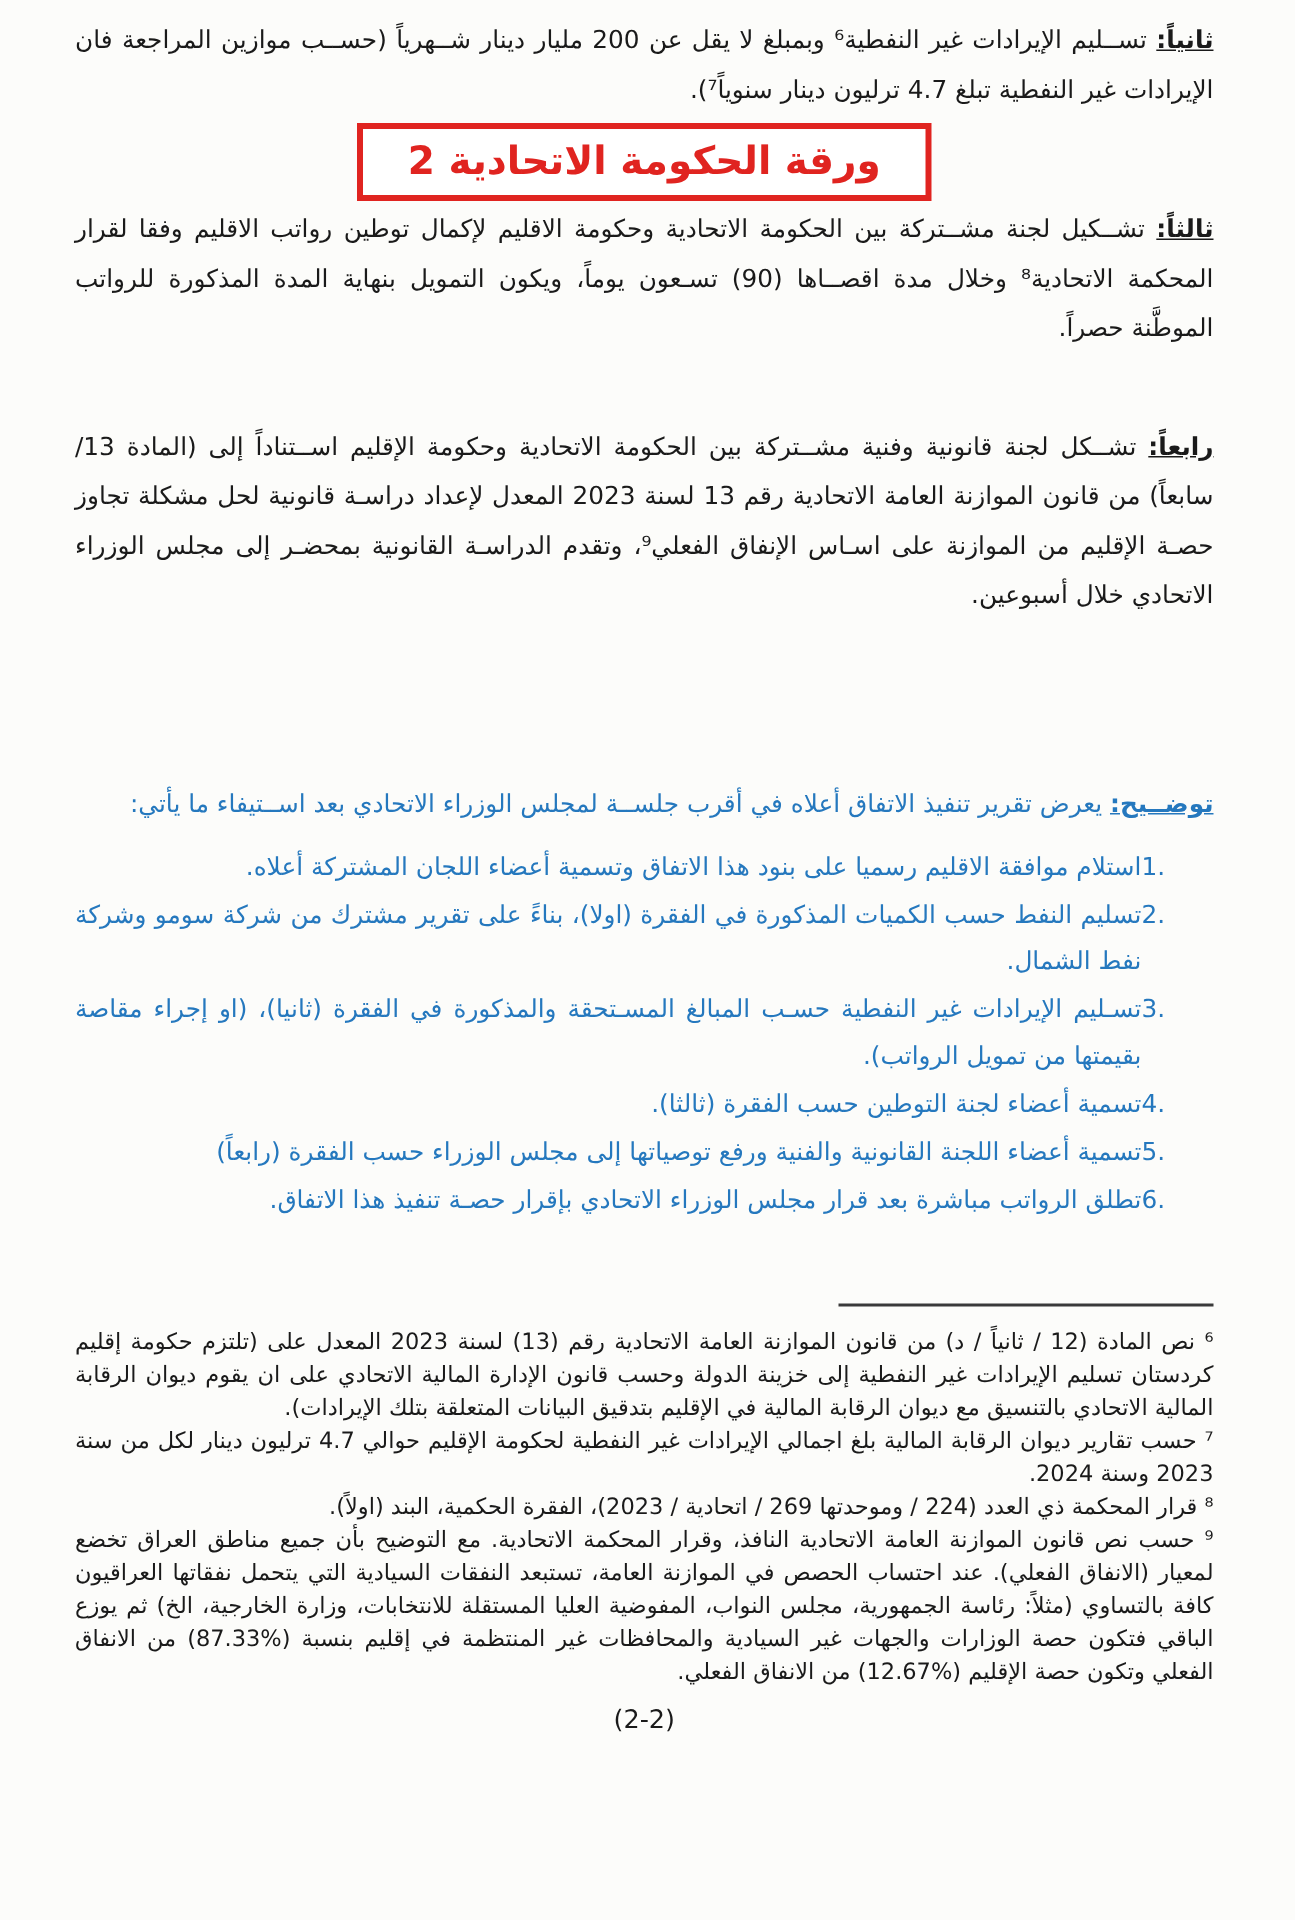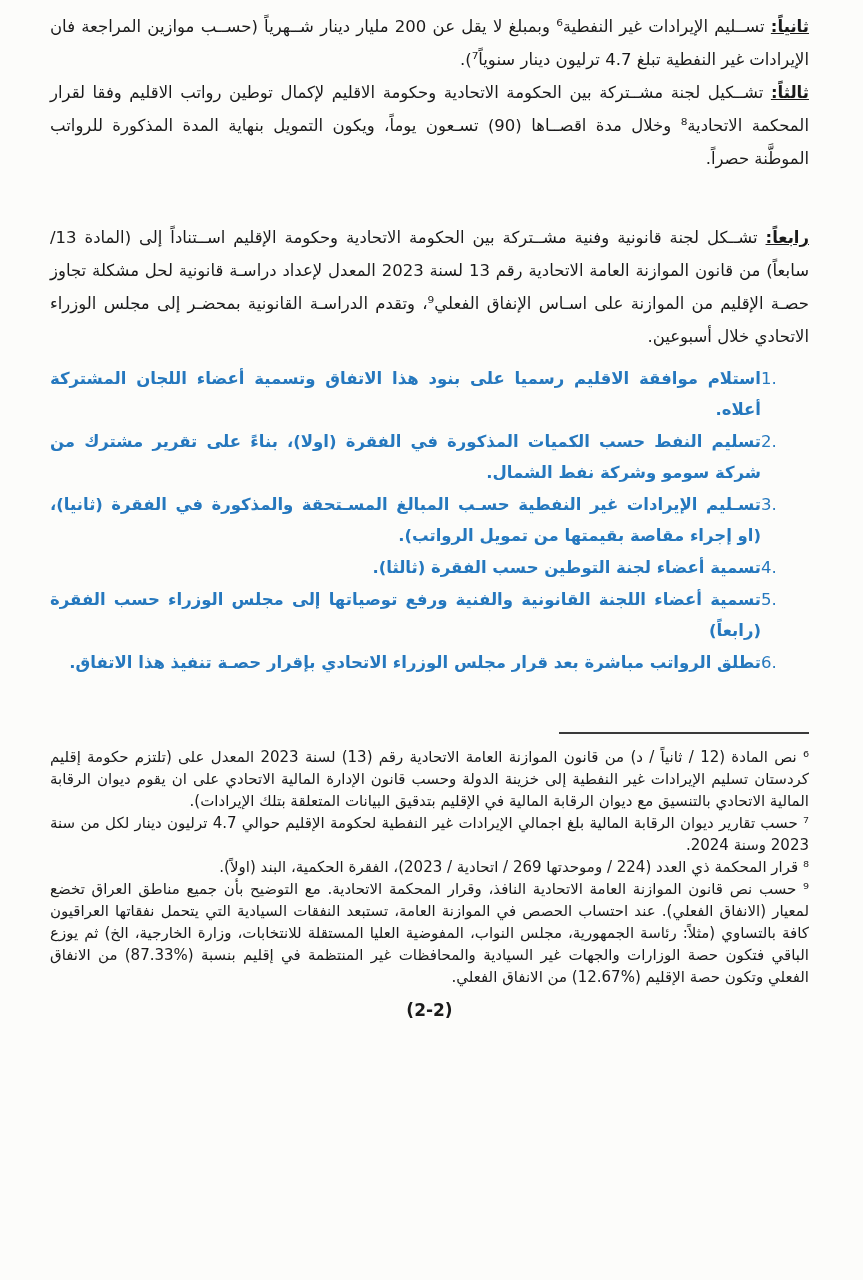--- a/index.html
+++ b/index.html
@@ -17,39 +17,43 @@
     font-size:26px;line-height:30px;padding:7px 30px;letter-spacing:0px;
     background:#fff;
   }
   .mt-rabaa{margin-top:46px;}
   .mt-khamisa{margin-top:48px;}
   .mt-tawdih{margin-top:106px;}
   .blue{color:#2578be;}
   .list{margin:10px 0 0 0;padding:0 14px 0 0;}
   .li{display:flex;font-size:16.5px;line-height:31px;color:#2578be;margin:1px 0;}
   .li-num{min-width:34px;direction:ltr;text-align:left;flex:0 0 auto;}
-  .li-text{flex:1 1 auto;text-align:justify;font-weight:bold;}
+  .li-text{flex:1 1 auto;text-align:justify;}
   .fn-sep{width:250px;border:0;border-top:2.5px solid #3a3a3a;margin:54px 0 12px 0;}
   .footnotes{font-size:15px;line-height:22px;text-align:justify;}
   .footnotes p{margin:0;}
-  .page-num{text-align:center;font-weight:bold;font-size:17px;margin-top:12px;direction:ltr;}
+  .page-num{text-align:center;font-weight:normal;font-size:17px;margin-top:12px;direction:ltr;}
 </style>
 </head>
 <body>
 
 <div class="page">
 
   <p class="para"><span class="sec-label">ثانياً:</span><span> تســليم الإيرادات غير النفطية⁶ وبمبلغ لا يقل عن 200 مليار دينار شــهرياً (حســب موازين المراجعة فان الإيرادات غير النفطية تبلغ 4.7 ترليون دينار سنوياً⁷).</span></p>
 
+  <div class="title-box-wrap">
+    <div class="title-box">ورقة الحكومة الاتحادية 2</div>
+  </div>
 
   <p class="para"><span class="sec-label">ثالثاً:</span><span> تشــكيل لجنة مشــتركة بين الحكومة الاتحادية وحكومة الاقليم لإكمال توطين رواتب الاقليم وفقا لقرار المحكمة الاتحادية⁸ وخلال مدة اقصــاها (90) تسـعون يوماً، ويكون التمويل بنهاية المدة المذكورة للرواتب الموطَّنة حصراً.</span></p>
 
   <p class="para mt-rabaa"><span class="sec-label">رابعاً:</span><span> تشــكل لجنة قانونية وفنية مشــتركة بين الحكومة الاتحادية وحكومة الإقليم اســتناداً إلى (المادة 13/سابعاً) من قانون الموازنة العامة الاتحادية رقم 13 لسنة 2023 المعدل لإعداد دراسـة قانونية لحل مشكلة تجاوز حصـة الإقليم من الموازنة على اسـاس الإنفاق الفعلي⁹، وتقدم الدراسـة القانونية بمحضـر إلى مجلس الوزراء الاتحادي خلال أسبوعين.</span></p>
 
 
+  <p class="para mt-tawdih blue"><span class="sec-label">توضــيح:</span><span> يعرض تقرير تنفيذ الاتفاق أعلاه في أقرب جلســة لمجلس الوزراء الاتحادي بعد اســتيفاء ما يأتي:</span></p>
 
   <div class="list">
     <div class="li">
       <span class="li-num">1.</span>
       <span class="li-text">استلام موافقة الاقليم رسميا على بنود هذا الاتفاق وتسمية أعضاء اللجان المشتركة أعلاه.</span>
     </div>
     <div class="li">
       <span class="li-num">2.</span>
       <span class="li-text">تسليم النفط حسب الكميات المذكورة في الفقرة (اولا)، بناءً على تقرير مشترك من شركة سومو وشركة نفط الشمال.</span>
     </div>

